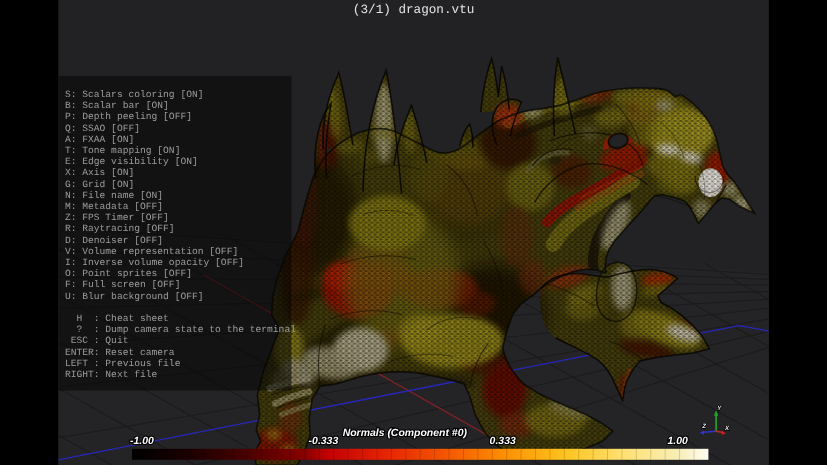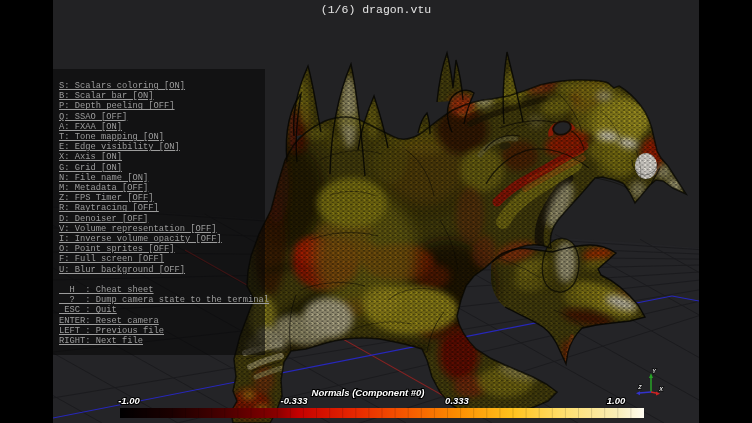--- a/index.html
+++ b/index.html
@@ -1,21 +1,21 @@
 <!DOCTYPE html>
 <html><head>
 <meta charset="utf-8">
 <style>
   html,body{margin:0;padding:0;width:752px;height:423px;overflow:hidden;background:#000;}
   #vp{position:absolute;left:53px;top:0;width:646px;height:423px;background:#222224;overflow:hidden;}
   #title{position:absolute;left:0;top:3px;width:646px;text-align:center;
     font-family:"Liberation Mono",monospace;font-size:11.5px;color:#e4e4e4;}
   #panel{position:absolute;left:0px;top:69px;width:212px;height:286px;background:rgba(5,5,5,0.55);}
   #panel pre{margin:0;padding:12px 0 0 6px;font-family:"Liberation Mono",monospace;
-    font-size:8.75px;line-height:10.2px;color:#9c9c9c;text-decoration:underline;}
+    font-size:8.75px;line-height:10.2px;color:#9c9c9c;}
   svg{position:absolute;left:0;top:0;}
 </style>
 </head>
 <body>
   <div id="vp">
     <svg id="scene" width="646" height="423" viewBox="53 0 646 423">
 
 <defs>
 <filter id="b3" x="-80%" y="-80%" width="260%" height="260%">
           <feGaussianBlur stdDeviation="3"></feGaussianBlur>
@@ -314,14 +314,14 @@
 F: Full screen [OFF]
 U: Blur background [OFF]
 
   H  : Cheat sheet
   ?  : Dump camera state to the terminal
  ESC : Quit
 ENTER: Reset camera
 LEFT : Previous file
 RIGHT: Next file</pre>
     </div>
-    <div id="title">(1/6) dragon.vtu</div>
+    <div id="title">(3/1) dragon.vtu</div>
   </div>
 
 </body></html>

